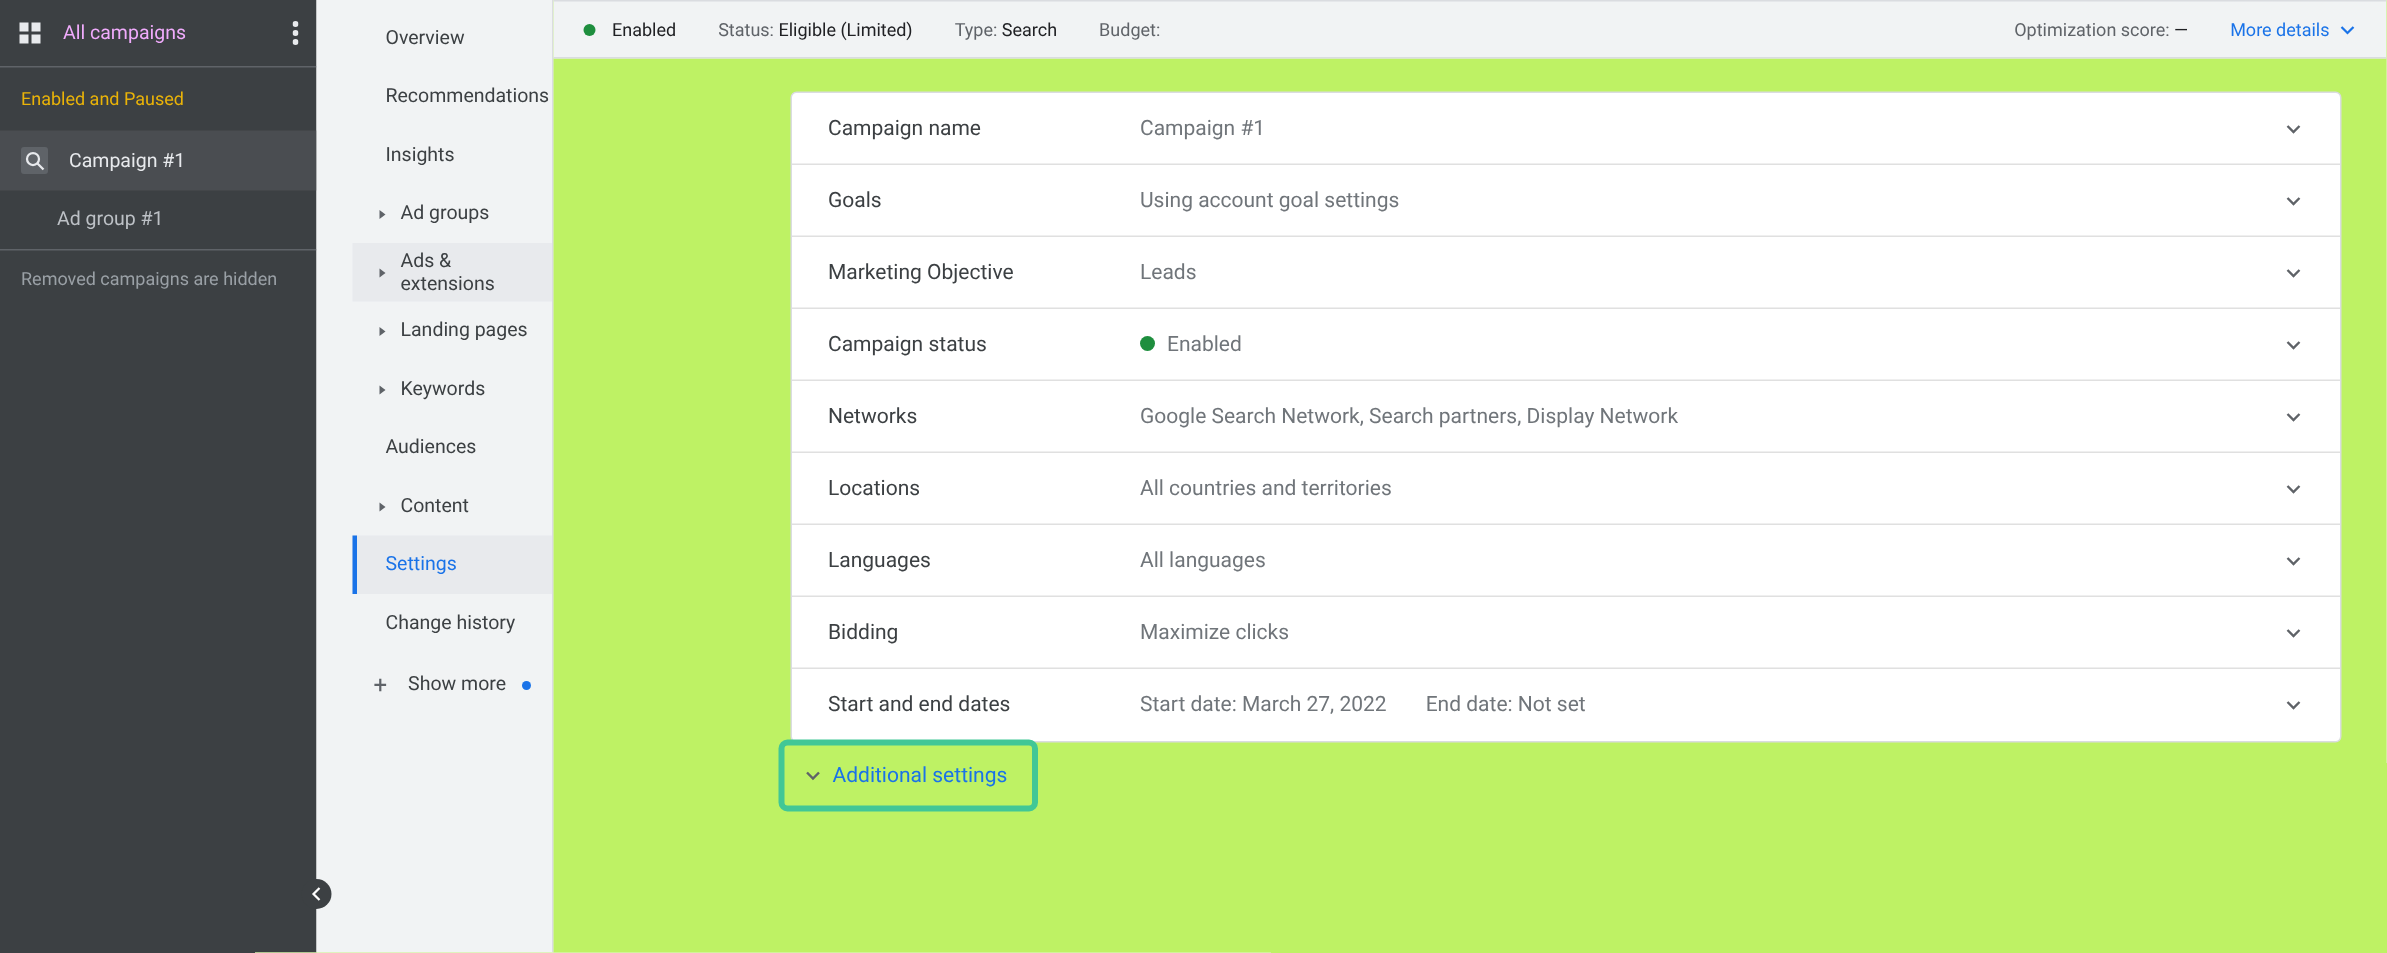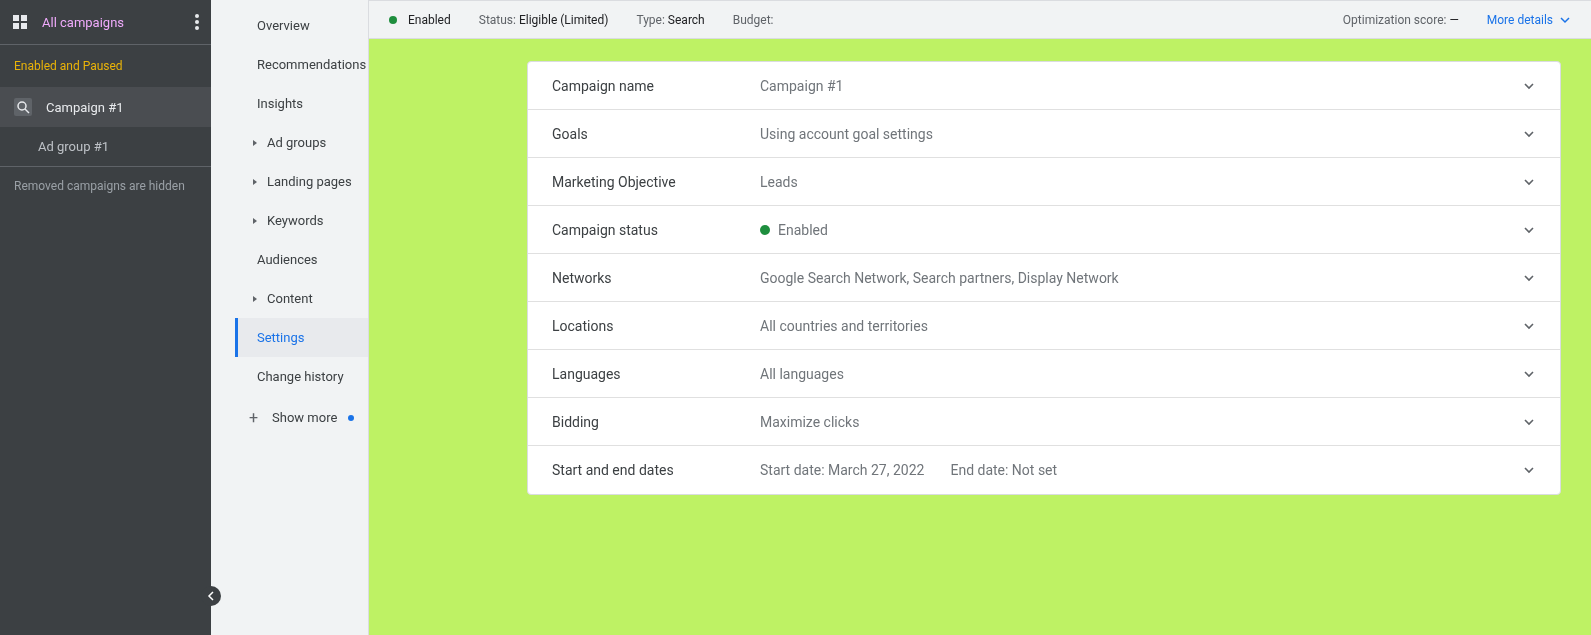--- a/index.html
+++ b/index.html
@@ -292,20 +292,23 @@
       </div>
     <div class="sec-item">
         <span>Recommendations</span>
       </div>
     <div class="sec-item">
         <span>Insights</span>
       </div>
     <div class="sec-item inset has-arrow">
         <span>Ad groups</span>
       </div>
+    <div class="sec-item inset has-arrow shaded">
+        <span>Ads &amp; extensions</span>
+      </div>
     <div class="sec-item inset has-arrow">
         <span>Landing pages</span>
       </div>
     <div class="sec-item inset has-arrow">
         <span>Keywords</span>
       </div>
     <div class="sec-item">
         <span>Audiences</span>
       </div>
     <div class="sec-item inset has-arrow">
@@ -450,17 +453,25 @@
               <span>Start date: March 27, 2022</span>
               <span>End date: Not set</span>
             </div>
             <span class="chev">
               <svg width="14" height="14" viewBox="0 0 14 14">
                 <path d="M3 5 L7 9 L11 5" fill="none" stroke="#5f6368" stroke-width="1.6"></path>
               </svg>
             </span>
           </div>
         </div>
+      <div class="additional-wrap">
+        <div class="additional">
+          <svg width="14" height="14" viewBox="0 0 14 14">
+              <path d="M3 5 L7 9 L11 5" fill="none" stroke="#5f6368" stroke-width="1.6"></path>
+            </svg>
+          <span>Additional settings</span>
+        </div>
+      </div>
     </div>
 
   </div>
 
 </div>
 
 </body></html>

